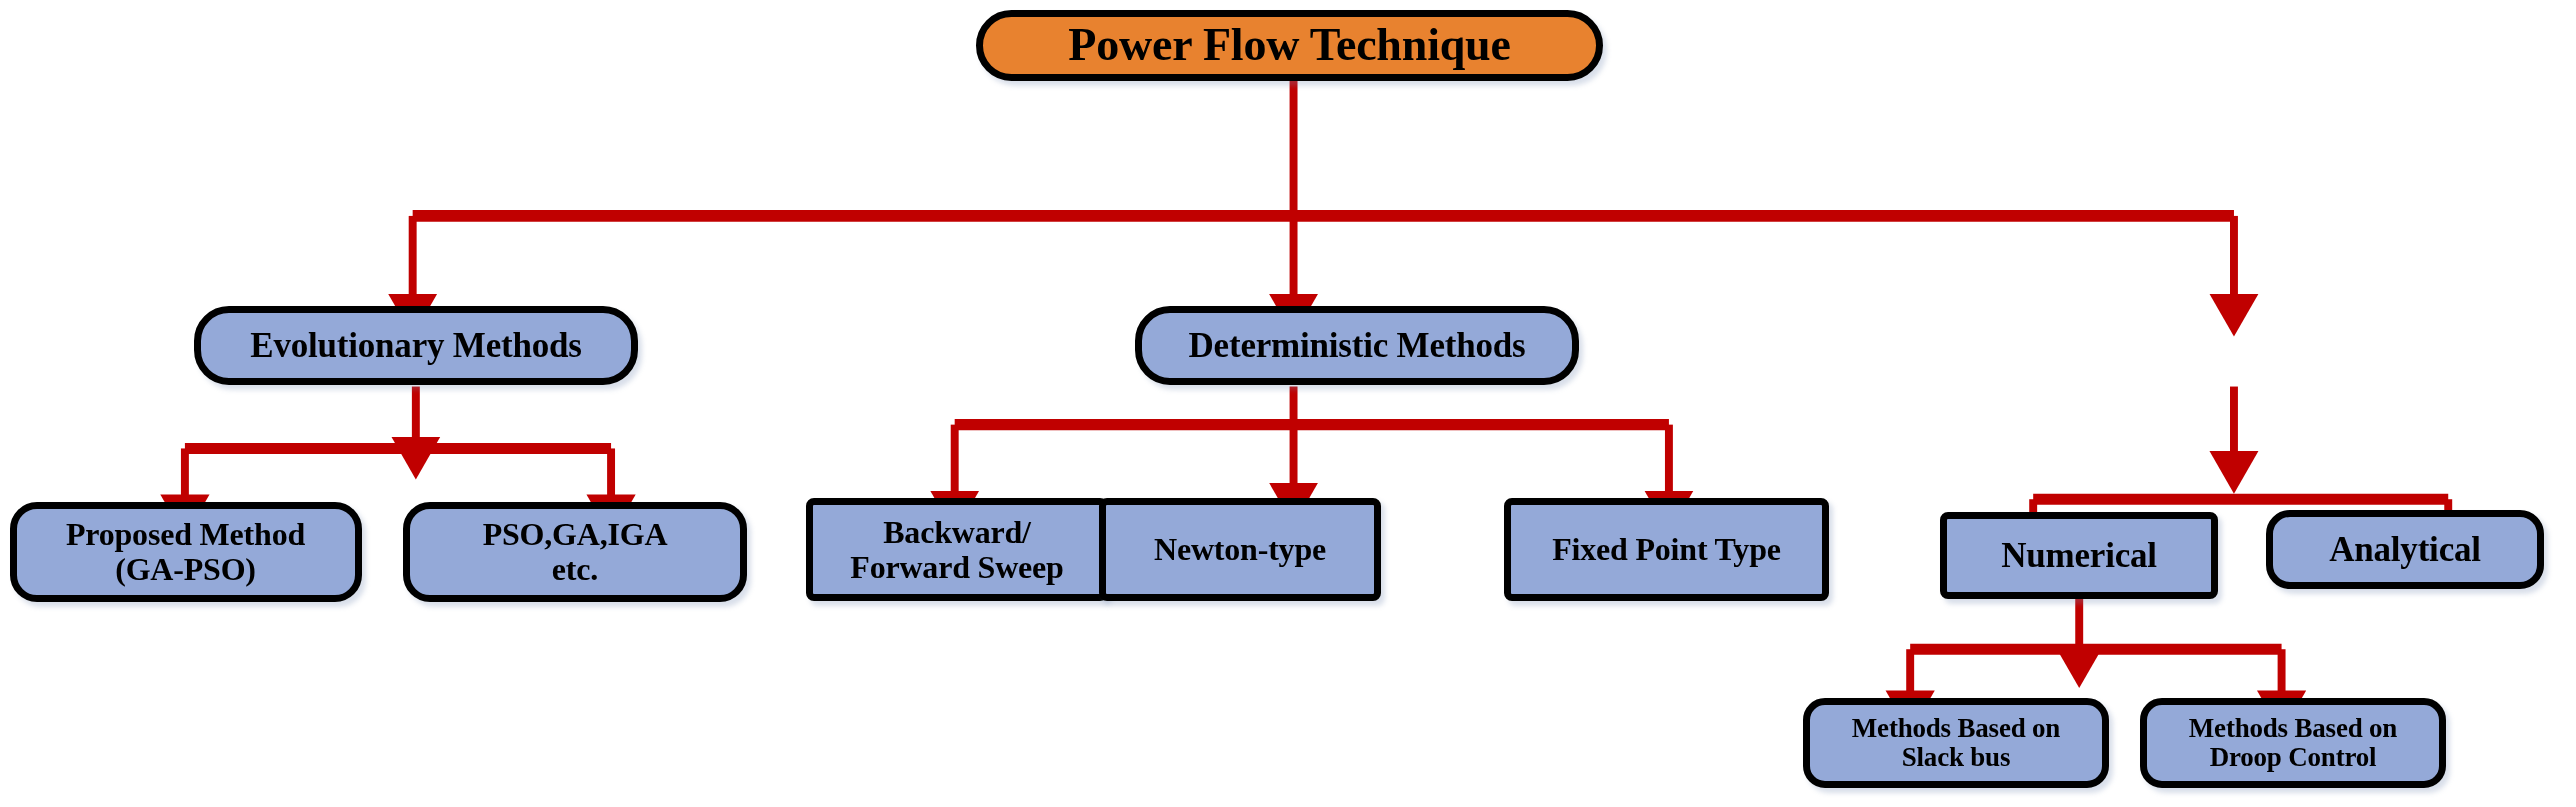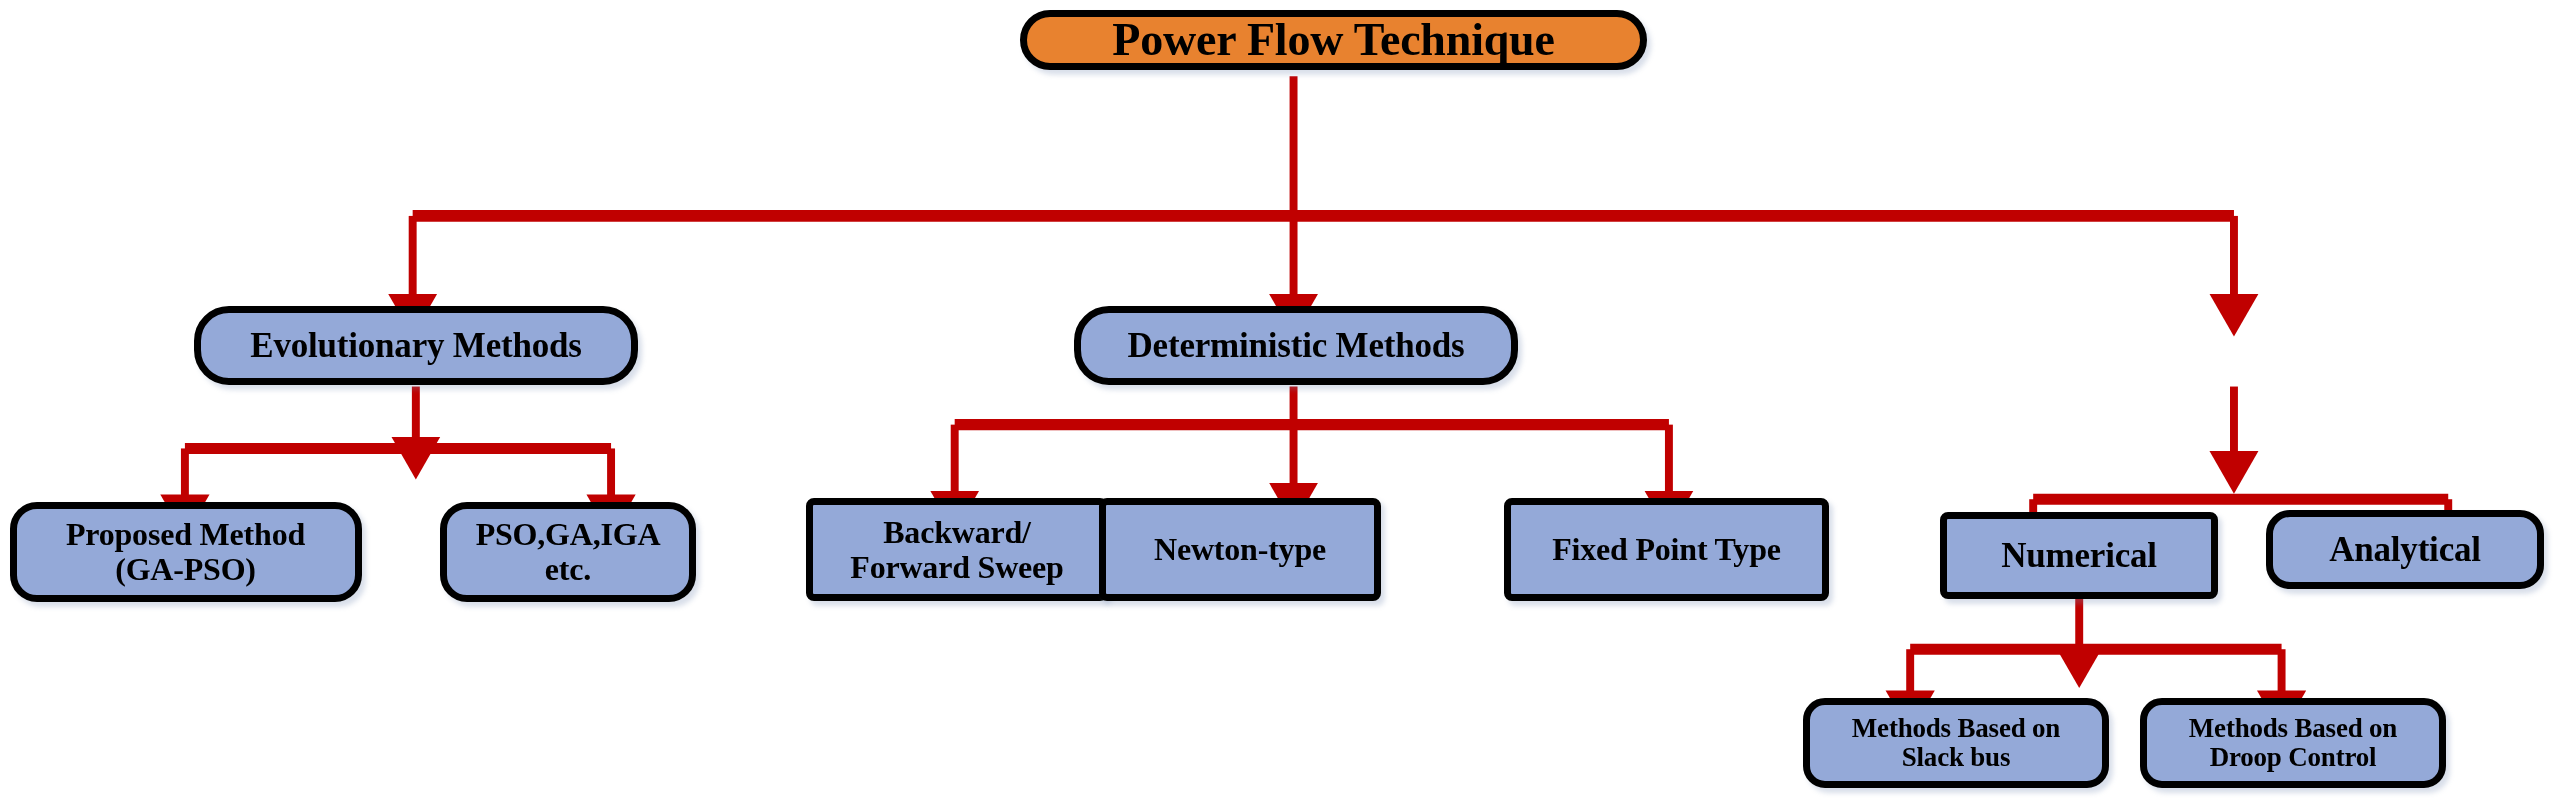--- a/index.html
+++ b/index.html
@@ -107,39 +107,39 @@
       <path d="M2562,629 L2562,680" marker-end="url(#ah)"></path>
       <path d="M3085,629 L3085,680" marker-end="url(#ah)"></path>
 
       <path d="M2620,745 L2620,815" marker-end="url(#ah)"></path>
       <path d="M2407,818 L2875,818" stroke-width="14"></path>
       <path d="M2407,818 L2407,872" marker-end="url(#ah)"></path>
       <path d="M2875,818 L2875,872" marker-end="url(#ah)"></path>
     </g>
   </svg>
 
-  <div class="node root" style="left:1020px; top:9.5px; width:627px; height:60px;">
+  <div class="node root" style="left:976px; top:9.5px; width:627px; height:71px;">
     <span class="lbl">Power Flow Technique</span>
   </div>
 
   <div class="node lvl1" style="left:194px; top:306px; width:444px; height:79px;">
     <span class="lbl">Evolutionary Methods</span>
   </div>
 
-  <div class="node lvl1" style="left:1074px; top:306px; width:444px; height:79px;">
+  <div class="node lvl1" style="left:1135px; top:306px; width:444px; height:79px;">
     <span class="lbl">Deterministic Methods</span>
   </div>
 
 
   <div class="node lvl2 wide-rad" style="left:9.5px; top:502px; width:352px; height:100px;align-items:center;">
     <span class="lbl">Proposed Method
 (GA-PSO)</span>
   </div>
 
-  <div class="node lvl2 wide-rad" style="left:440px; top:502px; width:256px; height:100px;">
+  <div class="node lvl2 wide-rad" style="left:403px; top:502px; width:344px; height:100px;">
     <span class="lbl">PSO,GA,IGA
 etc.</span>
   </div>
 
   <div class="node lvl2" style="left:806px; top:498px; width:302px; height:103px;">
     <span class="lbl">Backward/
 Forward Sweep</span>
   </div>
 
   <div class="node lvl2" style="left:1099px; top:498px; width:282px; height:103px;">

